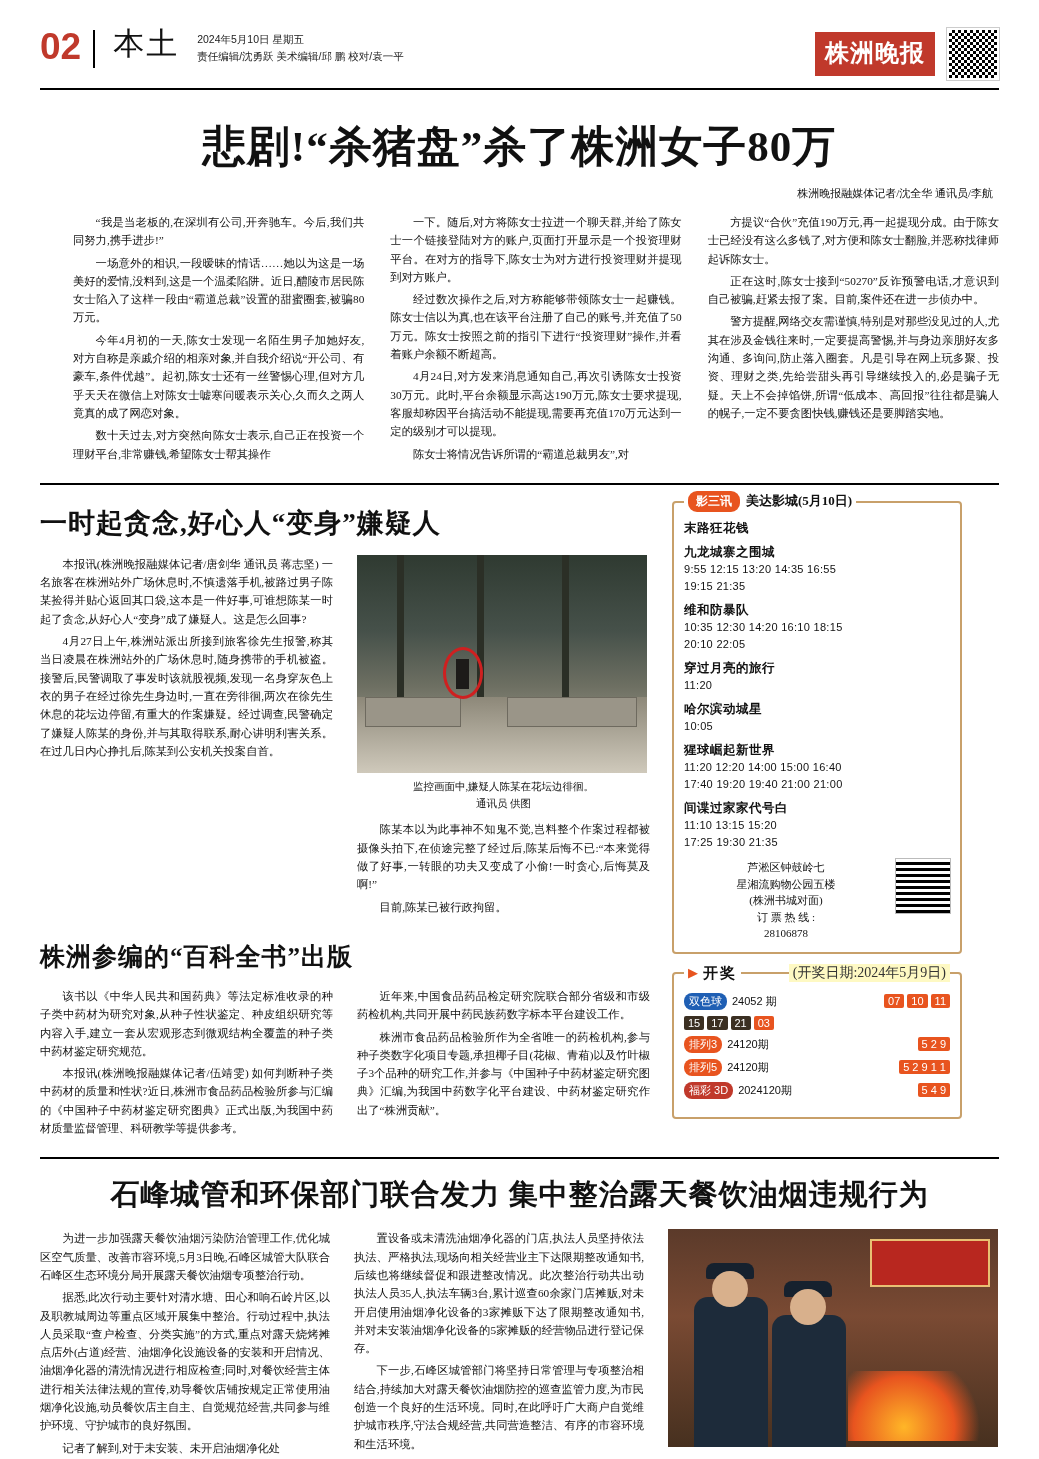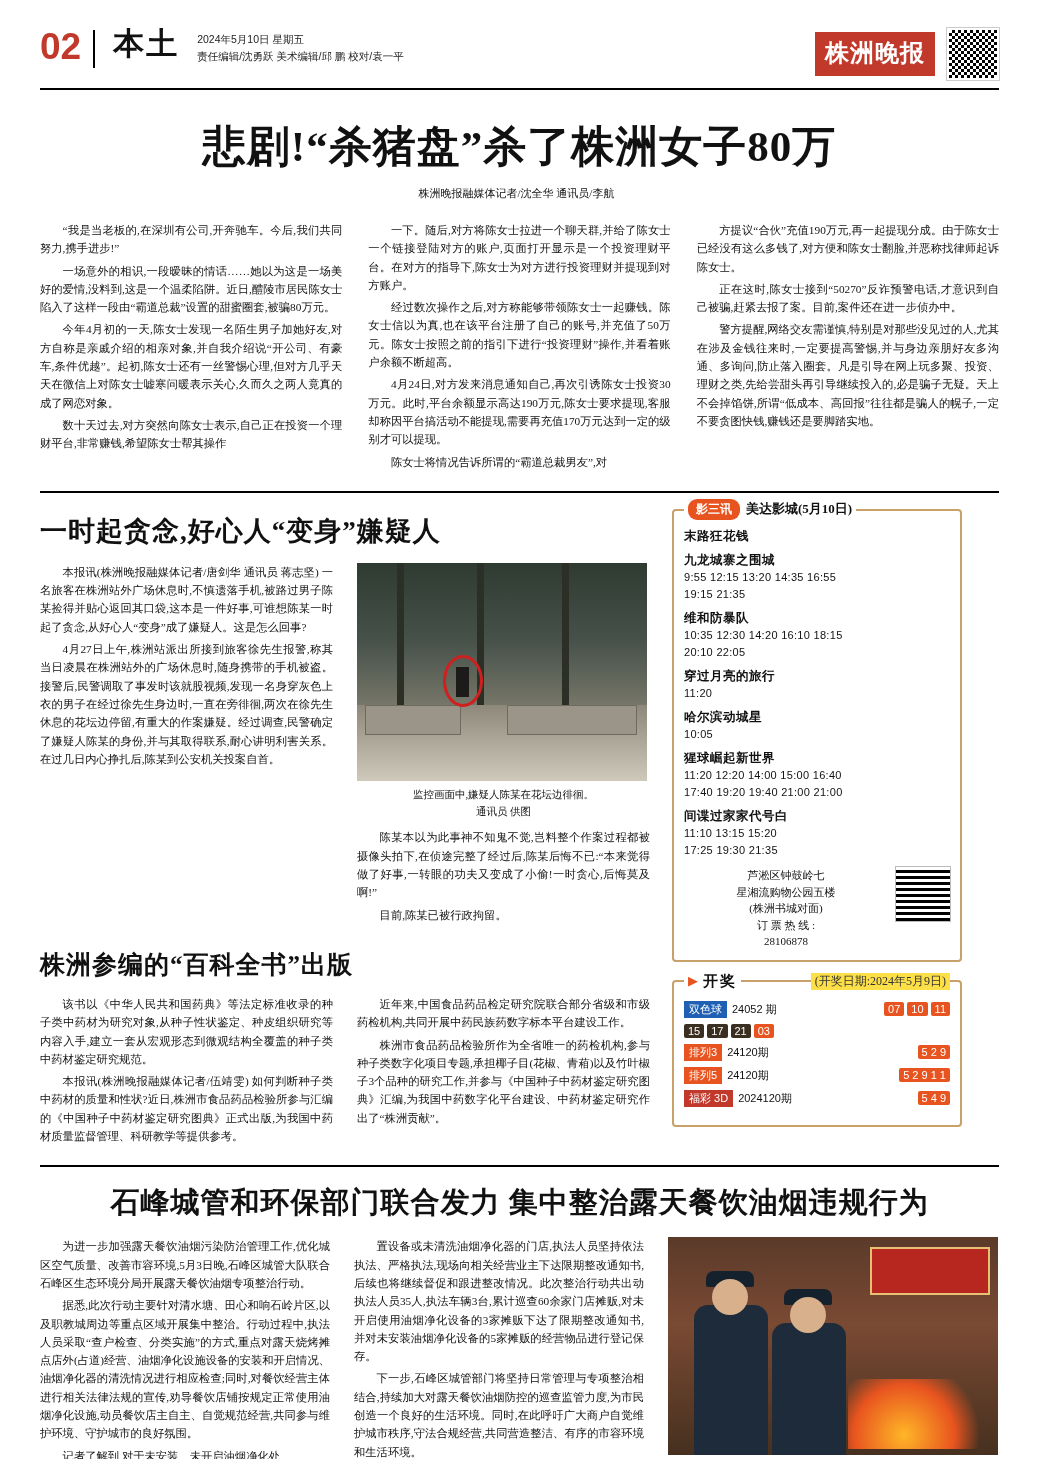--- a/index.html
+++ b/index.html
@@ -32,21 +32,21 @@
     font-family: "Liberation Sans", sans-serif;
     font-size: 37px;
     font-weight: bold;
     color: #c0392b;
     line-height: 1;
     padding-right: 12px;
   }
   .vline { width: 2px; background: #000; height: 38px; margin-top: 2px; }
   .section-name {
     font-size: 31px;
-    font-weight: bold;
+    font-weight: normal;
     letter-spacing: 2px;
     padding: 0 18px;
     line-height: 1;
   }
   .mast-meta {
     font-size: 10.5px;
     line-height: 1.6;
     color: #222;
     padding-top: 3px;
     font-family: "Liberation Sans", sans-serif;
@@ -79,28 +79,28 @@
   
   .headline {
     text-align: center;
     font-size: 43px;
     font-weight: bold;
     letter-spacing: 1px;
     margin: 28px 0 10px 0;
     font-family: "Liberation Serif", "DejaVu Serif", serif;
   }
   .byline {
-    text-align: center;
+    text-align: right;
     font-size: 11px;
-    margin-bottom: 20px;
+    margin-bottom: 12px;
     padding-right: 6px;
   }
 
   
-  .cols3 { display: flex; gap: 26px; }
+  .cols3 { display: flex; gap: 26px; margin-left: 33px; }
   .col { flex: 1; }
   p.body {
     font-size: 11.3px;
     line-height: 1.62;
     text-align: justify;
     margin: 0 0 4px 0;
     text-indent: 2em;
   }
   .rule { border-top: 2px solid #000; margin: 16px 0 0 0; }
 
@@ -198,24 +198,24 @@
     margin-top: 18px;
     position: relative;
   }
   .lottery-head {
     display: flex; align-items: center; justify-content: space-between;
     margin: -20px 0 10px 0;
   }
   .lottery-title-wrap { background: #fff; padding: 0 4px; display: flex; align-items: center; gap: 5px; }
   .flag { color: #e8541f; font-size: 13px; }
   .lottery-title { font-size: 15px; font-weight: bold; letter-spacing: 2px; }
-  .lottery-date { background: #fde047; padding: 0 4px; font-size: 12px; color: #333; }
+  .lottery-date { background: #fef9c3; padding: 0 4px; font-size: 14px; color: #333; }
   .lot-row { display: flex; align-items: center; gap: 5px; margin-bottom: 6px; font-size: 11px; }
   .lot-name {
-    color: #fff; background: #e8541f; font-size: 11px; padding: 1px 5px; border-radius: 0;
+    color: #fff; background: #e8541f; font-size: 11px; padding: 1px 5px; border-radius: 8px;
     white-space: nowrap; font-family: "Liberation Sans", sans-serif;
   }
   .lot-name.blue { background: #1f5fb4; }
   .lot-name.red2 { background: #c0392b; }
   .lot-issue { font-size: 11px; font-family: "Liberation Sans", sans-serif; }
   .balls { display: flex; gap: 3px; margin-left: auto; }
   .ball {
     background: #e8541f; color: #fff; font-size: 11px; padding: 1px 4px; border-radius: 2px;
     font-family: "Liberation Sans", sans-serif;
   }

